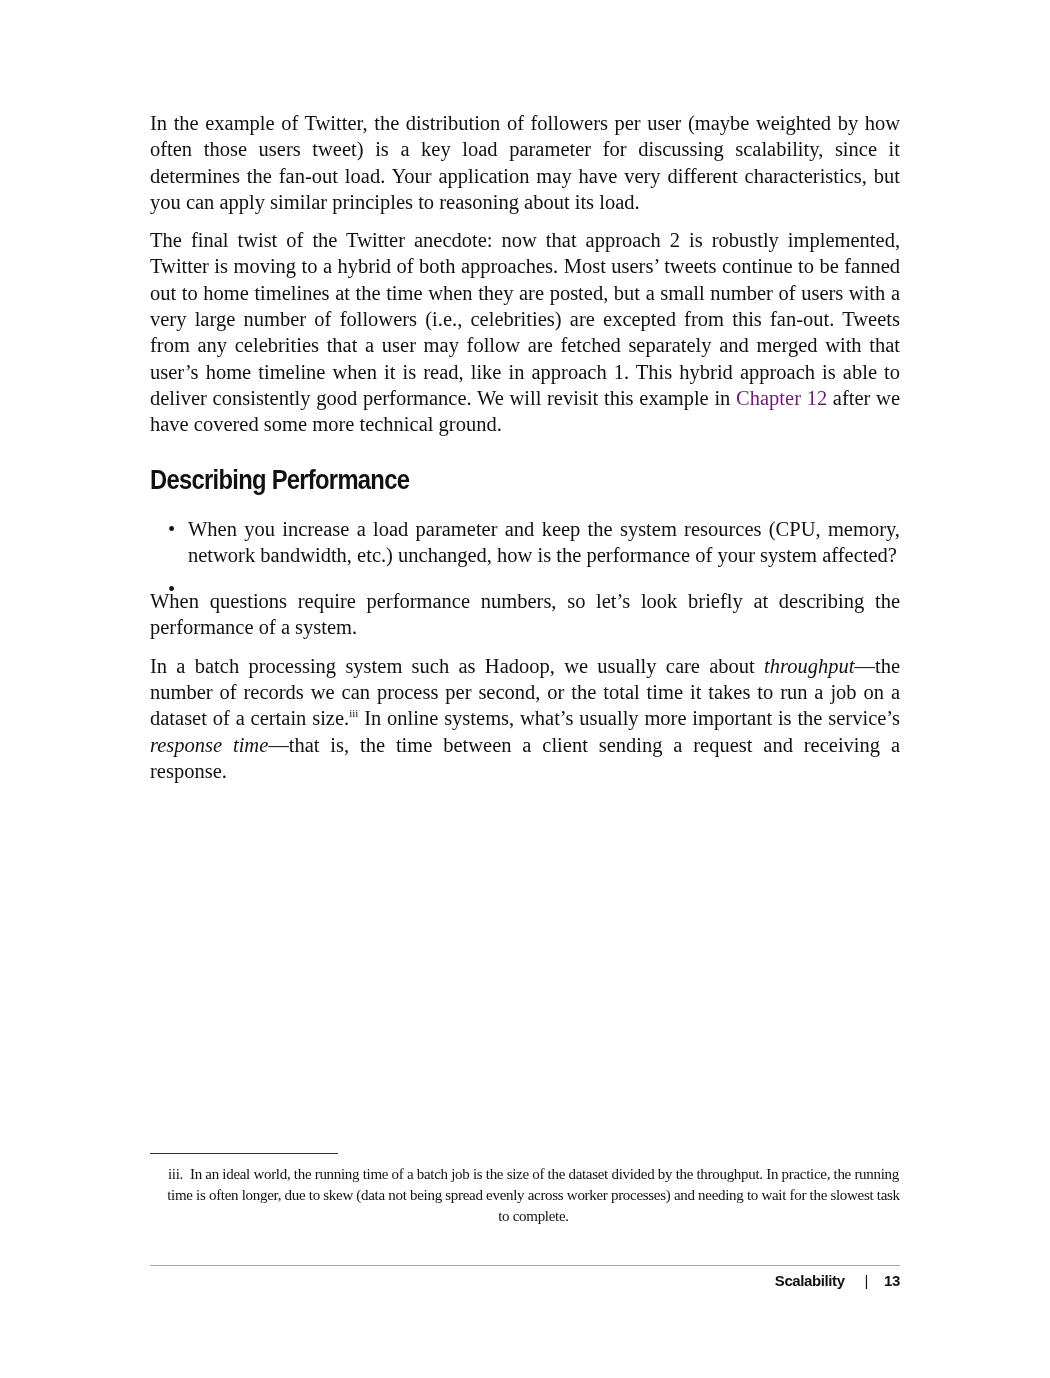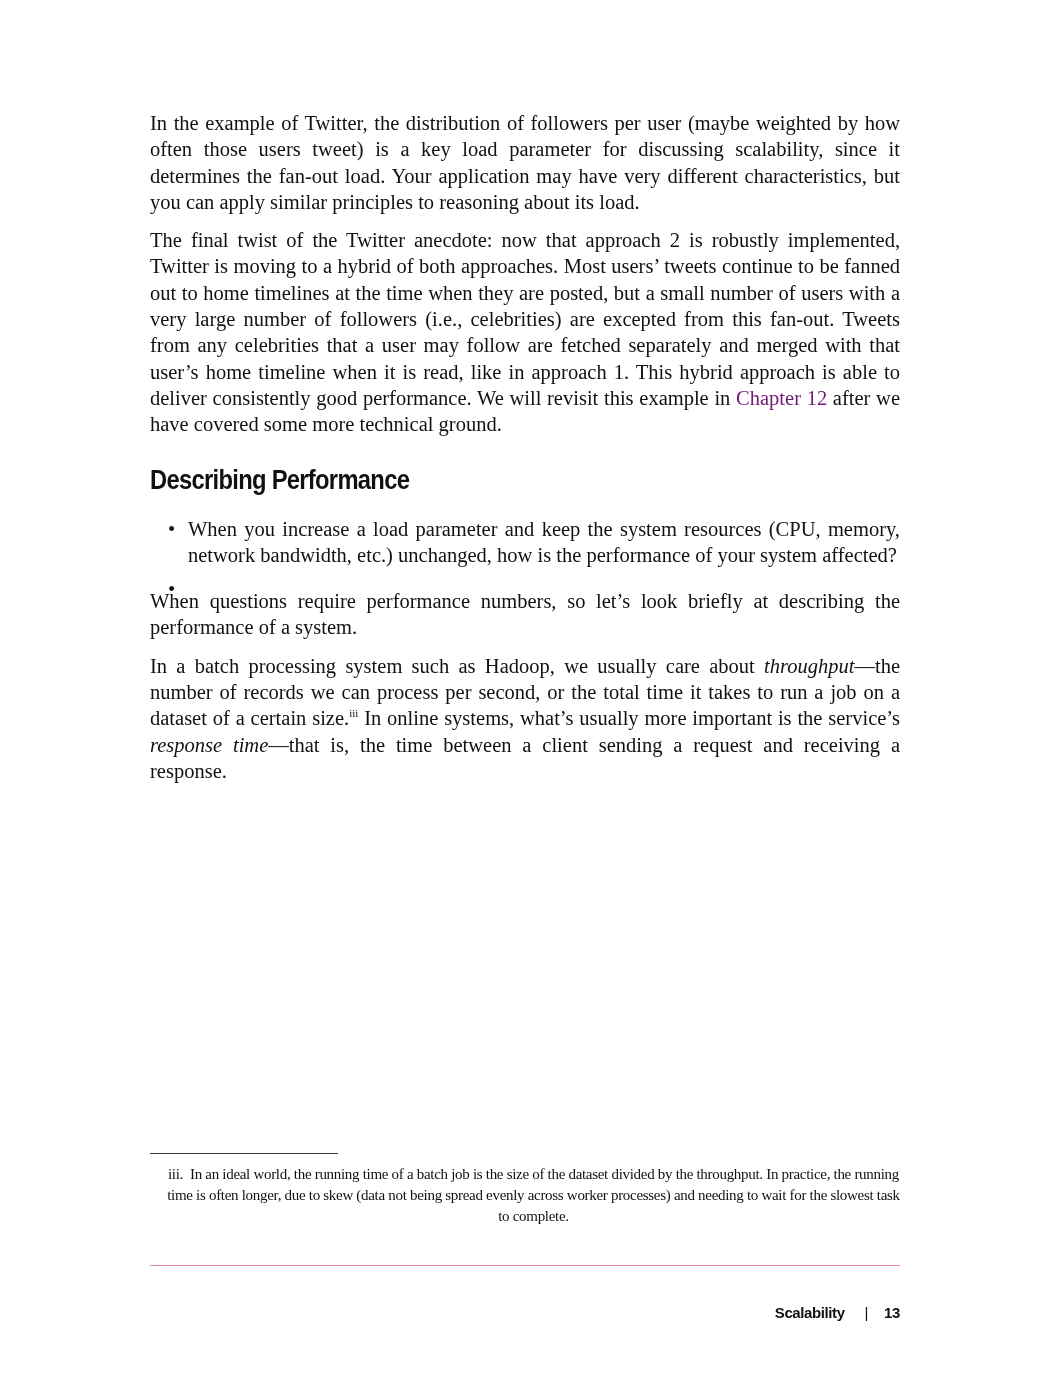--- a/index.html
+++ b/index.html
@@ -8,21 +8,21 @@
   p { margin: 0 0 12px 0; text-align: justify; }
   .link { color: #701a75; }
   h2 { font-family: "Liberation Sans", sans-serif; font-weight: bold; font-size: 27px; letter-spacing: -0.8px; transform: scaleX(0.88); transform-origin: left; margin: 26px 0 10px 0; line-height: 32px; }
   ul { list-style: none; margin: 20px 0 20px 0; padding: 0; }
   li { position: relative; padding-left: 38px; margin-bottom: 8px; text-align: justify; }
   li .bullet { position: absolute; left: 18px; top: 0; }
   sup { font-size: 11px; line-height: 0; }
   .fn-rule { position: absolute; left: 150px; top: 1153px; width: 188px; border-top: 1px solid #333; }
   .footnote { position: absolute; left: 167px; top: 1164px; width: 733px; font-family: "Liberation Serif", serif; font-size: 15px; line-height: 21px; color: #111; letter-spacing: -0.3px; text-align: center; }
   .foot-rule { position: absolute; left: 150px; top: 1265px; width: 750px; border-top: 1px solid #e58a96; }
-  .running { position: absolute; right: 150px; top: 1272px; font-family: "Liberation Sans", sans-serif; font-size: 15px; font-weight: bold; color: #111; letter-spacing: -0.4px; margin-top: 32px; }
+  .running { position: absolute; right: 150px; top: 1272px; font-family: "Liberation Sans", sans-serif; font-size: 15px; font-weight: bold; color: #111; letter-spacing: -0.4px; }
   .running .sep { display: inline-block; margin: 0 16px 0 20px; font-weight: normal; }
 </style>
 </head>
 <body>
 
 <div class="page">
   <p>In the example of Twitter, the distribution of followers per user (maybe weighted by how often those users tweet) is a key load parameter for discussing scalability, since it determines the fan-out load. Your application may have very different characteristics, but you can apply similar principles to reasoning about its load.</p>
   <p><span>The final twist of the Twitter anecdote: now that approach 2 is robustly implemented, Twitter is moving to a hybrid of both approaches. Most users’ tweets continue to be fanned out to home timelines at the time when they are posted, but a small number of users with a very large number of followers (i.e., celebrities) are excepted from this fan-out. Tweets from any celebrities that a user may follow are fetched separately and merged with that user’s home timeline when it is read, like in approach 1. This hybrid approach is able to deliver consistently good performance. We will revisit this example in </span><span class="link">Chapter 12</span><span> after we have covered some more technical ground.</span></p>
 
   <h2>Describing Performance</h2>

